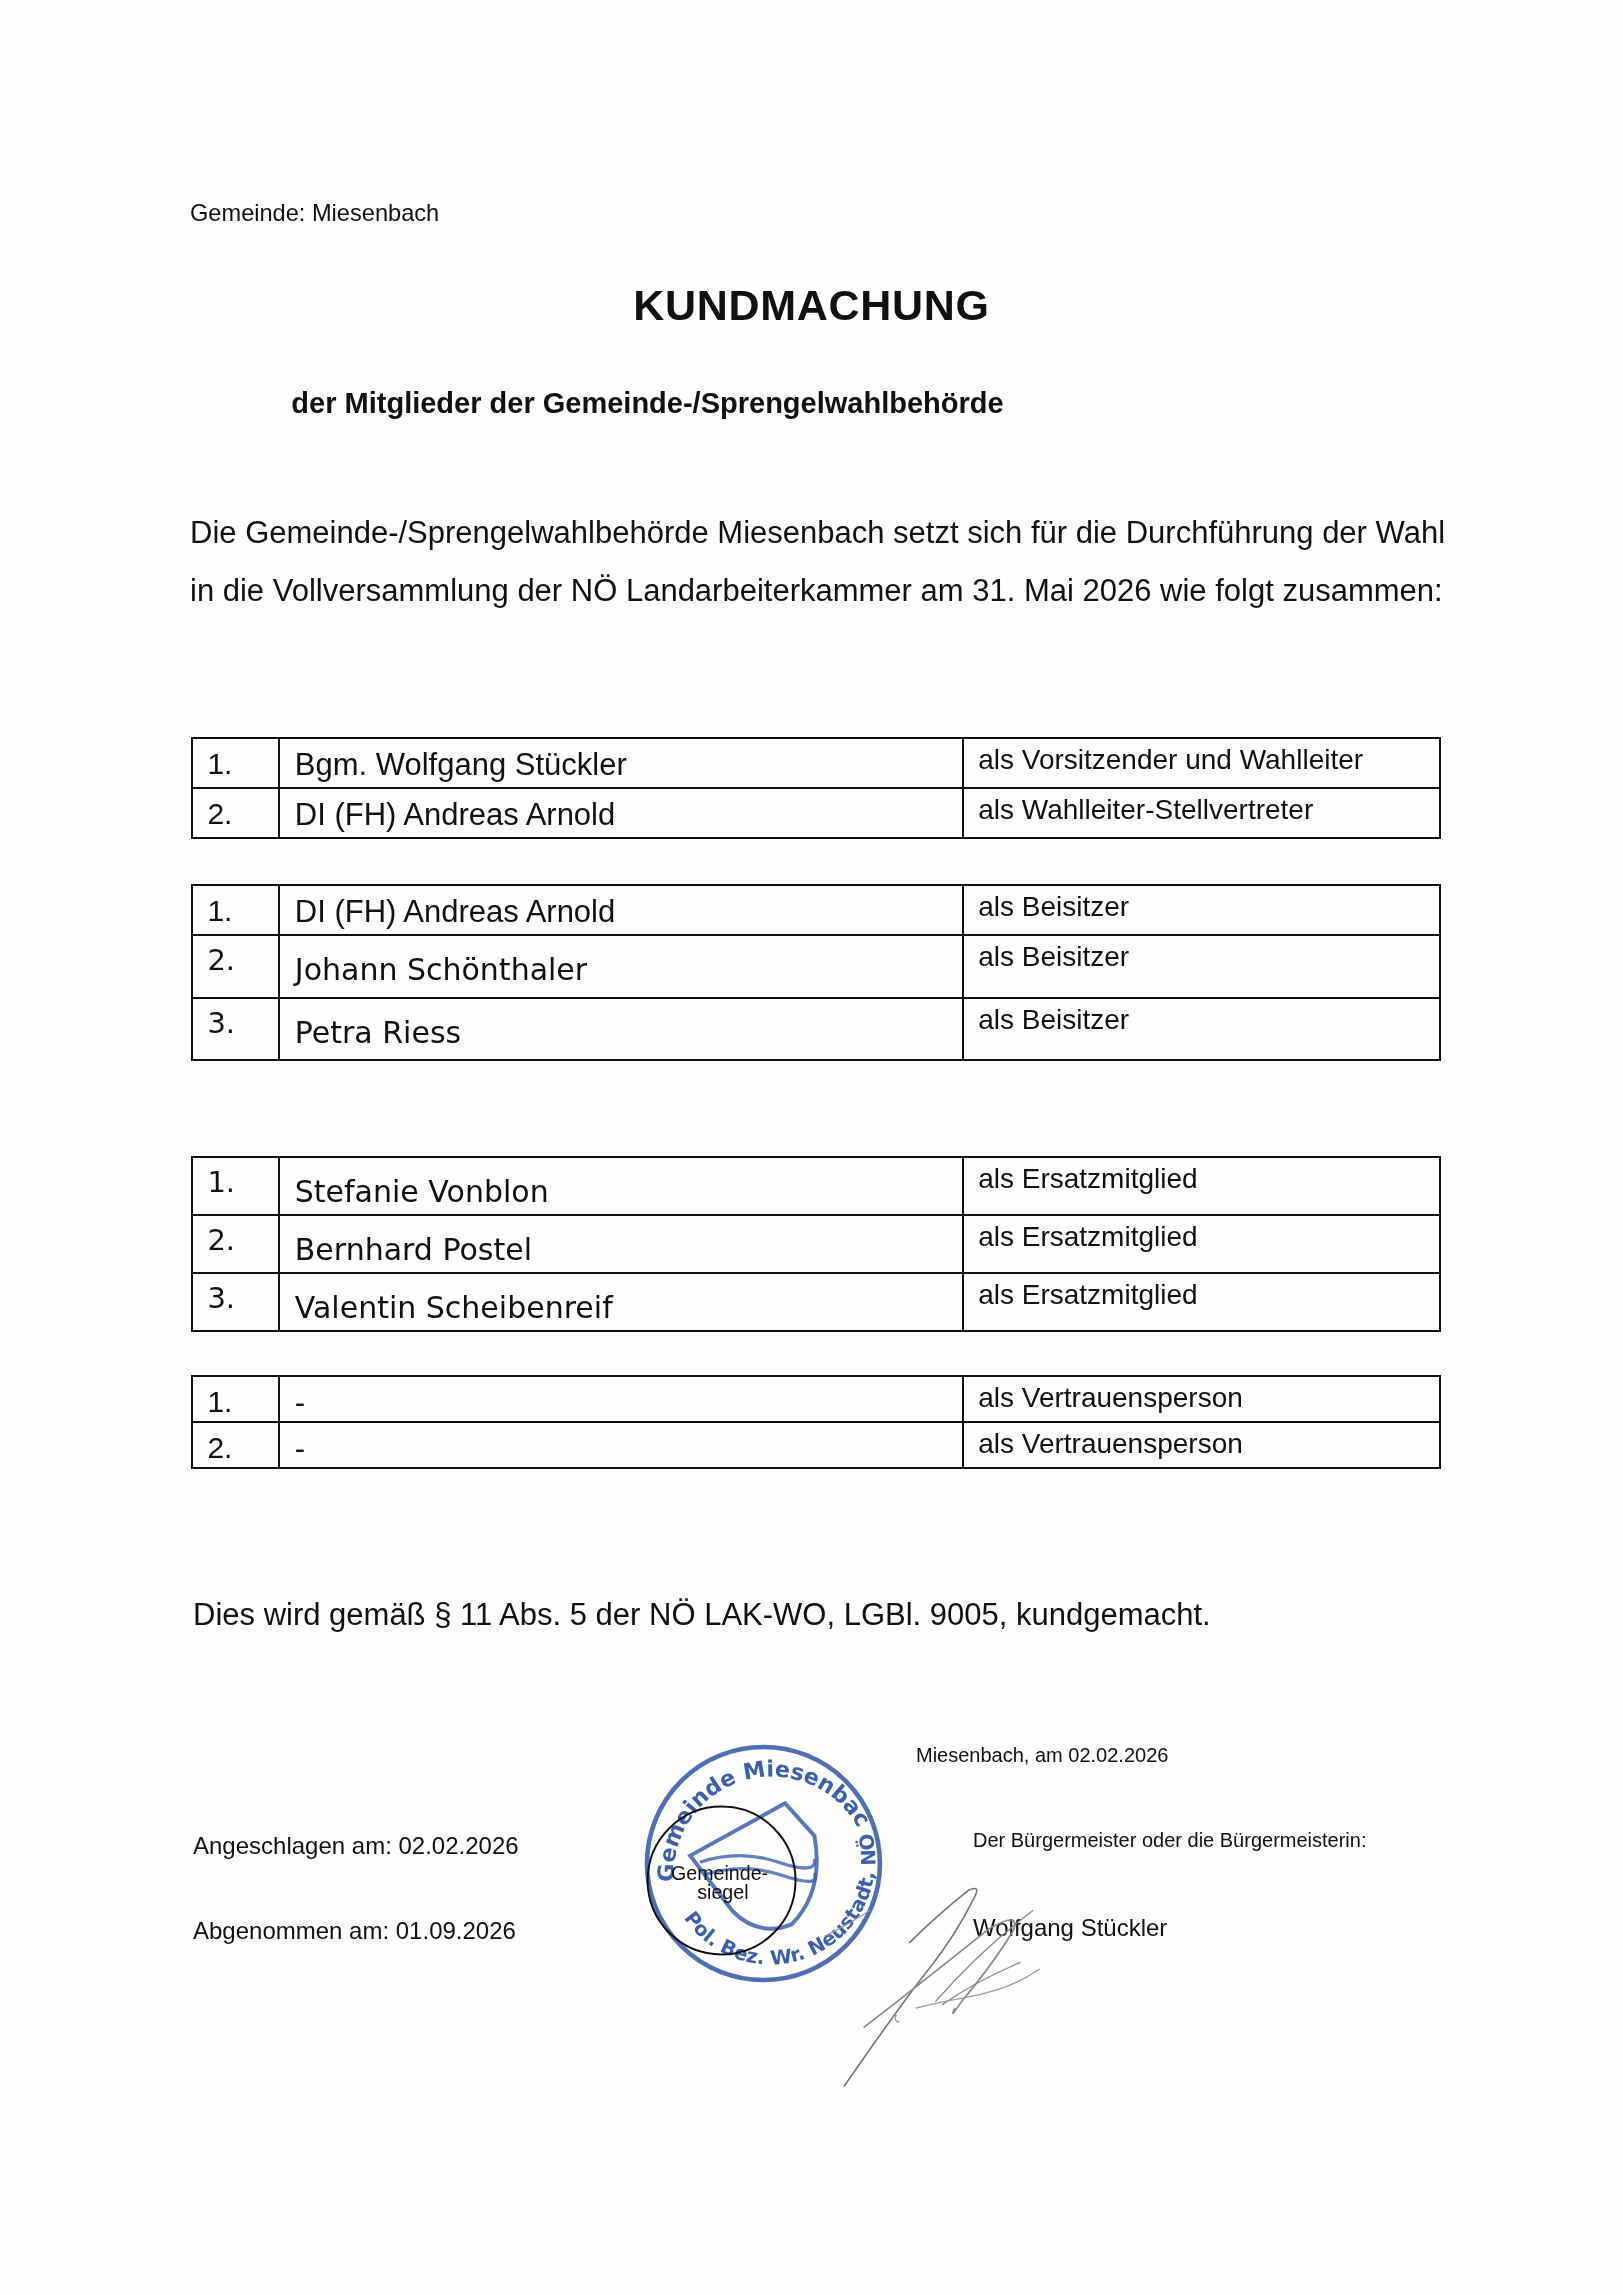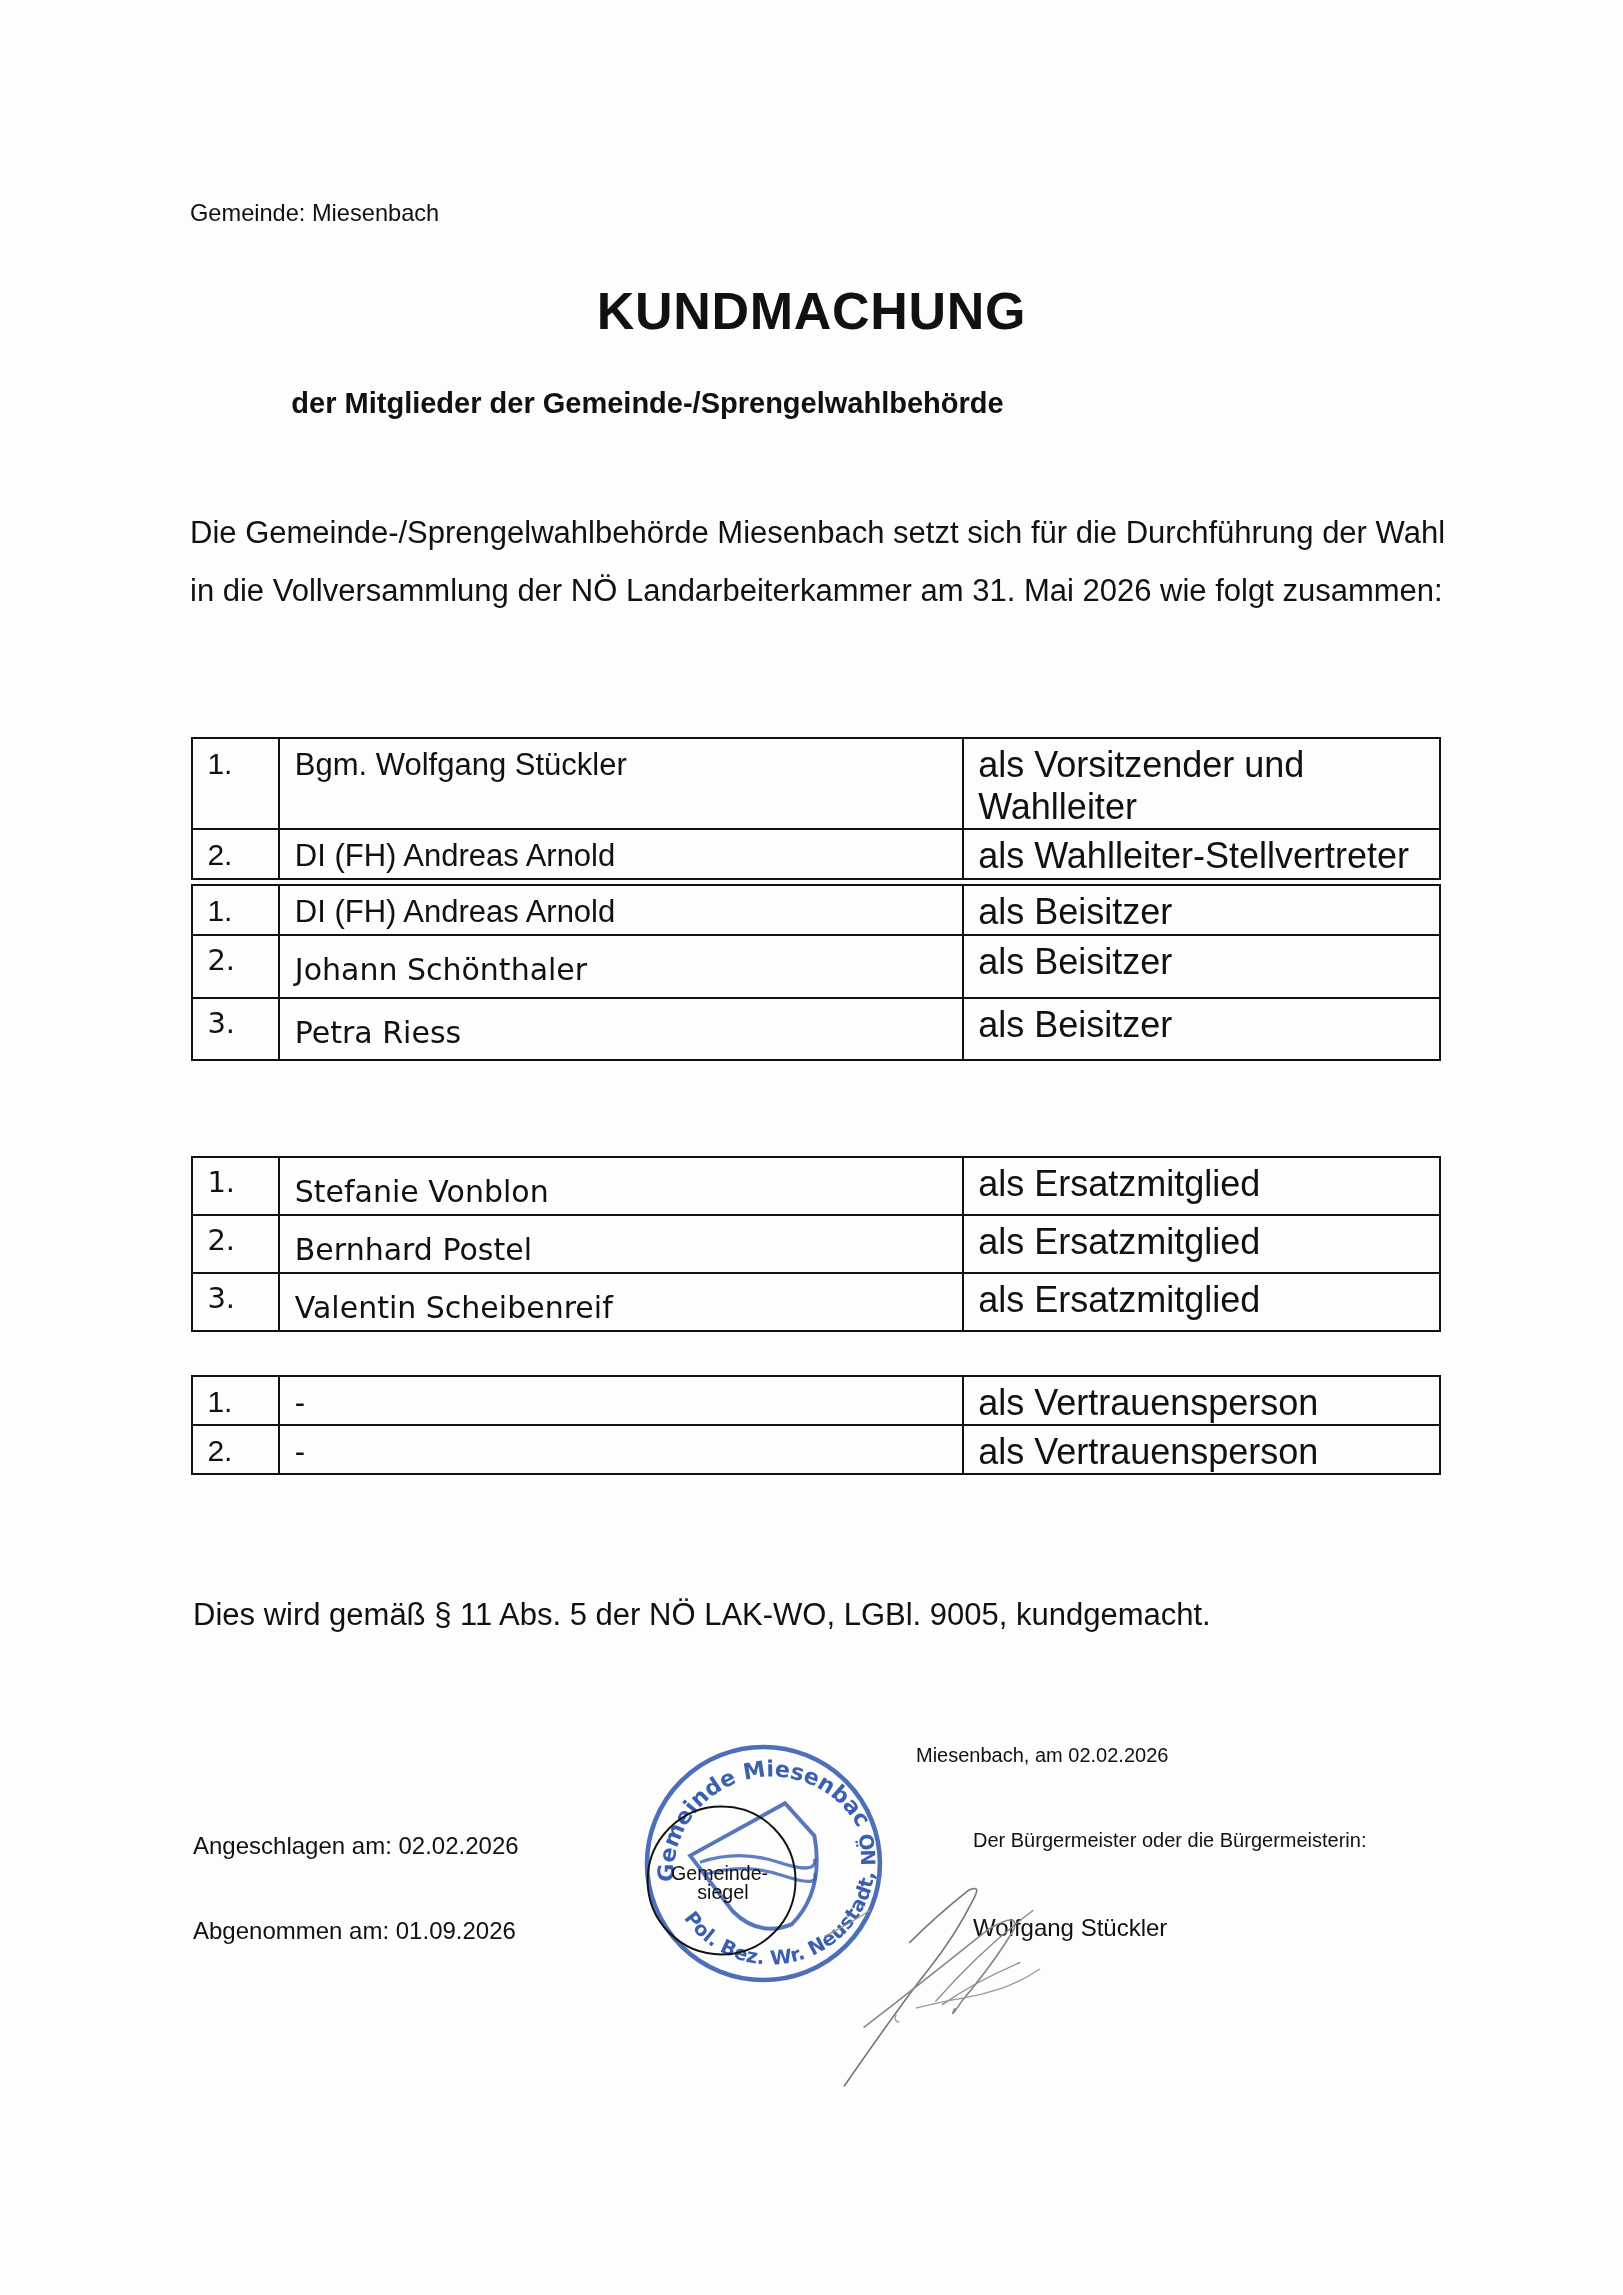--- a/index.html
+++ b/index.html
@@ -2,30 +2,30 @@
 <html style="font-size:10.5px"><head>
   <meta charset="utf-8">
   <style>
     html, body { margin: 0; padding: 0; }
     body {
       width: 1623px; height: 2295px; background: #fdfdfd; position: relative; overflow: hidden;
       font-family: "Liberation Sans", sans-serif; color: #111;
     }
     .abs { position: absolute; }
     .municipality { left: 190px; top: 200px; font-size: 23.6px; }
-    .title { left: 0; width: 1623px; top: 281px; text-align: center; font-size: 52px; font-weight: bold; letter-spacing: 0.7px; }
+    .title { left: 0; width: 1623px; top: 281px; text-align: center; font-size: 43px; font-weight: bold; letter-spacing: 0.7px; }
     .subtitle { left: 0; width: 1295px; top: 387px; text-align: center; font-size: 29px; font-weight: bold; }
     .intro { left: 190px; top: 504px; width: 1283px; font-size: 31px; line-height: 58px; }
     .intro b { font-weight: normal; }
 
     table.members { position: absolute; left: 191px; width: 1250px; border-collapse: collapse; }
     table.members td { border: 2px solid #111; vertical-align: top; padding: 0; }
     td.num { width: 71px; padding-left: 14.4px !important; font-size: 30px; padding-top: 7.9px !important; }
     td.name { width: 667px; padding-left: 14.4px !important; font-size: 31px; padding-top: 7.9px !important; }
-    td.role { font-size: 36px; padding-left: 14.4px !important; padding-top: 5.2px !important; }
+    td.role { font-size: 28px; padding-left: 14.4px !important; padding-top: 5.2px !important; }
     td.name.alt { font-family: "DejaVu Sans", sans-serif; font-size: 30px; padding-top: 15.7px !important; }
     td.num.alt { font-family: "DejaVu Sans", sans-serif; font-size: 29px; padding-top: 6.5px !important; }
 
     #t1 { top: 737px; } #t1 tr { height: 50px; }
     #t2 { top: 884px; } #t2 tr.r0 { height: 50px; } #t2 tr.r1 { height: 63px; } #t2 tr.r2 { height: 62px; }
     #t3 { top: 1156px; } #t3 tr { height: 58px; }
     #t4 { top: 1375px; } #t4 tr { height: 46px; }
 
     .legal { left: 193px; top: 1597px; font-size: 31px; }
     .place-date { left: 916px; top: 1744px; font-size: 20px; }

